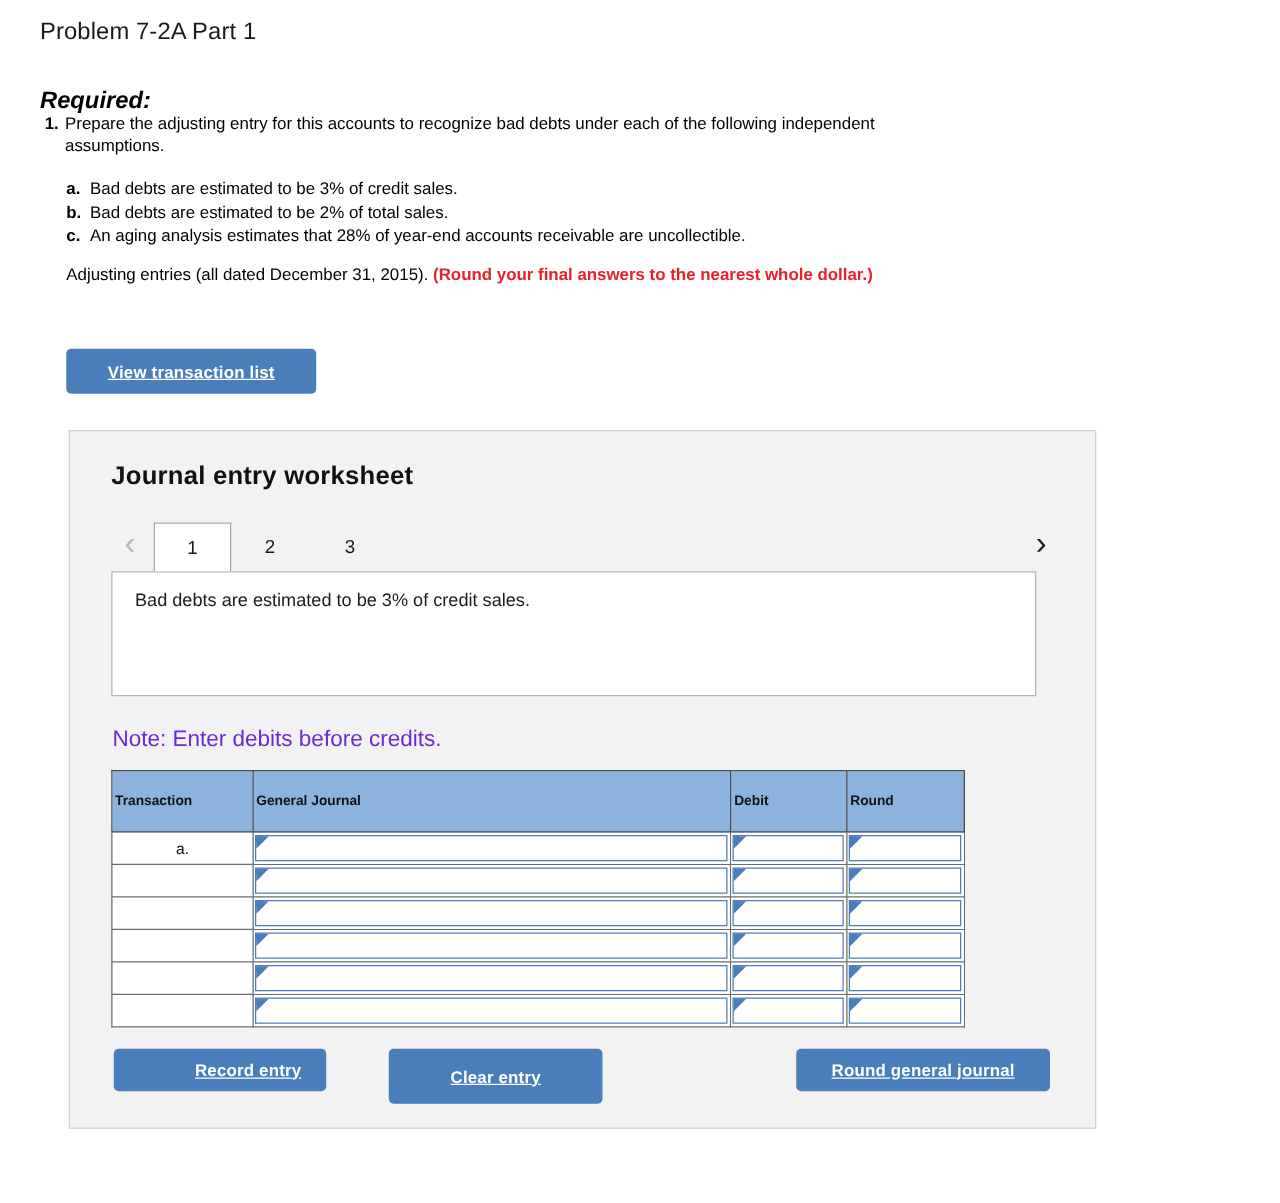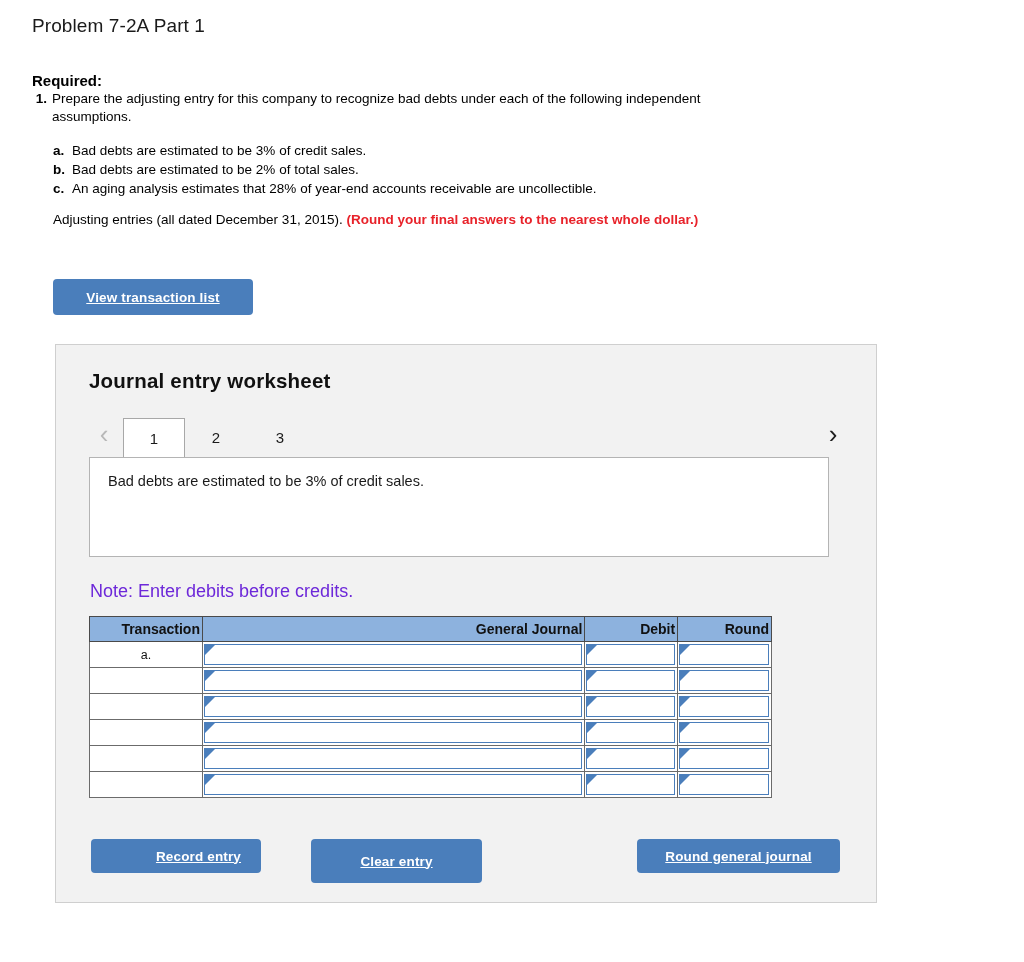--- a/index.html
+++ b/index.html
@@ -27,23 +27,24 @@
   }
 
   
   #required-block {
     position: absolute;
     left: 32px;
     top: 72px;
     width: 760px;
   }
   .required-label {
-    font-size: 15px;
+    font-size: 19px;
     font-weight: bold;
     line-height: 17px;
+    font-style: italic;
   }
   .req-item {
     display: flex;
     font-size: 13.5px;
     line-height: 17.5px;
     margin-top: 1px;
   }
   .req-num {
     font-weight: bold;
     width: 20px;
@@ -228,26 +229,26 @@
     left: 33px;
     top: 271px;
     width: 683px;
     border-collapse: collapse;
     table-layout: fixed;
     background: #ffffff;
   }
   #journal-table th {
     background: #8db2de;
     border: 1px solid #4a4a4a;
-    font-size: 14px;
+    font-size: 11px;
     font-weight: bold;
     color: #111111;
     height: 24px;
-    padding: 0 2px;
-    text-align: right;
+    padding: 12px 2px;
+    text-align: left;
   }
   #journal-table td {
     border: 1px solid #6b6b6b;
     height: 25px;
     padding: 0;
     vertical-align: middle;
   }
   .col-transaction { width: 112px; }
   .col-journal     { width: 379px; }
   .col-debit       { width: 92px;  }
@@ -327,21 +328,21 @@
 </style>
 </head>
 <body>
 
 <div id="page-title">Problem 7-2A Part 1</div>
 
 <div id="required-block">
   <div class="required-label">Required:</div>
   <div class="req-item">
     <span class="req-num">1.</span>
-    <span class="req-text">Prepare the adjusting entry for this company to recognize bad debts under each of the following independent assumptions.</span>
+    <span class="req-text">Prepare the adjusting entry for this accounts to recognize bad debts under each of the following independent assumptions.</span>
   </div>
 </div>
 
 <div id="assumptions">
   <div class="assume-row">
     <span class="assume-letter">a.</span>
     <span class="assume-text">Bad debts are estimated to be 3% of credit sales.</span>
   </div>
   <div class="assume-row">
     <span class="assume-letter">b.</span>

